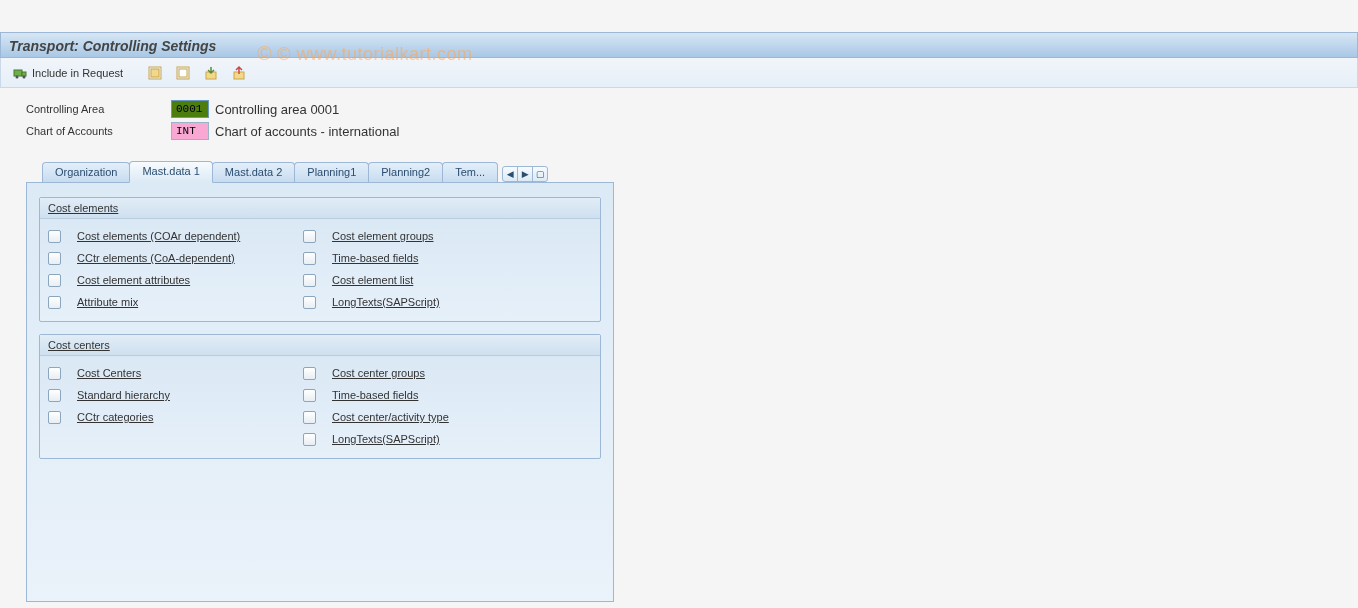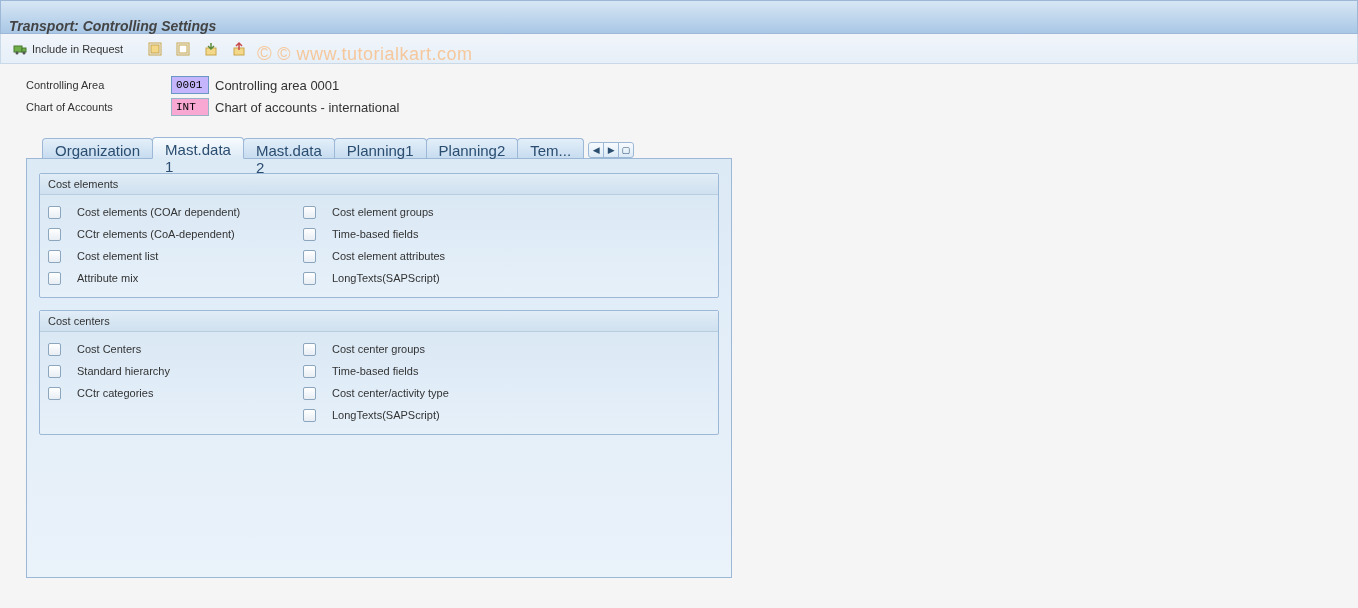--- a/index.html
+++ b/index.html
@@ -1,27 +1,28 @@
 <!DOCTYPE html>
 <html><head>
 <meta charset="utf-8">
 <style>
 * { box-sizing: border-box; margin: 0; padding: 0; font-family: Arial, sans-serif; }
 body { background: #f5f5f5; font-size: 11px; color: #333; width: 1358px; height: 608px; overflow: hidden; }
 
 .title-bar {
   background: linear-gradient(to bottom, #d7e6f4 0%, #c0d7ed 50%, #a9c7e6 100%);
   border: 1px solid #9cb8d6;
-  padding: 16px 8px;
+  padding: 4px 8px;
   font-style: italic;
   font-weight: bold;
   font-size: 14px;
   color: #444;
   height: 26px;
   line-height: 18px;
+  margin-top: 32px;
 }
 
 .toolbar {
   background: linear-gradient(to bottom, #f1f5fa 0%, #e6eff8 100%);
   border-left: 1px solid #c9d9e8;
   border-right: 1px solid #c9d9e8;
   border-bottom: 1px solid #c9d9e8;
   padding: 4px 8px;
   height: 30px;
   display: flex;
@@ -58,39 +59,39 @@
 .form-input {
   border: 1px solid #98b4c9;
   background: #f9a8d4;
   padding: 1px 4px;
   font-family: 'Courier New', monospace;
   font-size: 11px;
   width: 38px;
   height: 18px;
   text-align: left;
 }
-.form-input.selected { background: #c4b5fd; border: 1px solid #6a98c5; }
+.form-input.selected { background: #4d7c0f; border: 1px solid #6a98c5; }
 .form-desc { margin-left: 6px; font-size: 13px; }
 
 .tab-container { margin-top: 18px; position: relative; width: 588px; }
 
 .tab-strip {
   display: flex;
   align-items: flex-end;
   height: 22px;
   padding-left: 16px;
   position: relative;
 }
 
 .tab {
   background: linear-gradient(to bottom, #e3eff9 0%, #c7dcf0 100%);
   border: 1px solid #9cb8d6;
   border-bottom: none;
   padding: 3px 12px 3px 12px;
-  font-size: 15px;
+  font-size: 11px;
   color: #2a4d70;
   margin-right: -1px;
   cursor: pointer;
   border-radius: 4px 4px 0 0;
   position: relative;
   height: 20px;
   margin-top: 36px;
 }
 .tab.active {
   background: linear-gradient(to bottom, #f7fbfe 0%, #dceaf6 100%);
@@ -114,21 +115,22 @@
   margin-left: -1px;
 }
 .tab-nav-btn:first-child { border-radius: 3px 0 0 3px; }
 .tab-nav-btn:last-child { border-radius: 0 3px 3px 0; }
 
 .tab-body {
   border: 1px solid #9cb8d6;
   background: linear-gradient(to bottom, #dceaf6 0%, #eaf2fa 100%);
   padding: 14px 12px 60px 12px;
   min-height: 420px;
-  width: 706px;
+  width: 588px;
+  text-decoration: underline;
 }
 
 .groupbox {
   border: 1px solid #9cb8d6;
   background: linear-gradient(to bottom, #d8e7f4 0%, #e6f0f9 100%);
   margin-bottom: 12px;
   border-radius: 2px;
 }
 .groupbox-title {
   border-bottom: 1px solid #b8cde0;
@@ -255,25 +257,25 @@
                 <span class="chk-label">CCtr elements (CoA-dependent)</span>
               </div>
             <div class="gb-col">
                 <div class="chk"></div>
                 <span class="chk-label">Time-based fields</span>
               </div>
           </div>
           <div class="gb-row">
             <div class="gb-col">
                 <div class="chk"></div>
+                <span class="chk-label">Cost element attributes</span>
+              </div>
+            <div class="gb-col">
+                <div class="chk"></div>
                 <span class="chk-label">Cost element list</span>
-              </div>
-            <div class="gb-col">
-                <div class="chk"></div>
-                <span class="chk-label">Cost element attributes</span>
               </div>
           </div>
           <div class="gb-row">
             <div class="gb-col">
                 <div class="chk"></div>
                 <span class="chk-label">Attribute mix</span>
               </div>
             <div class="gb-col">
                 <div class="chk"></div>
                 <span class="chk-label">LongTexts(SAPScript)</span>

